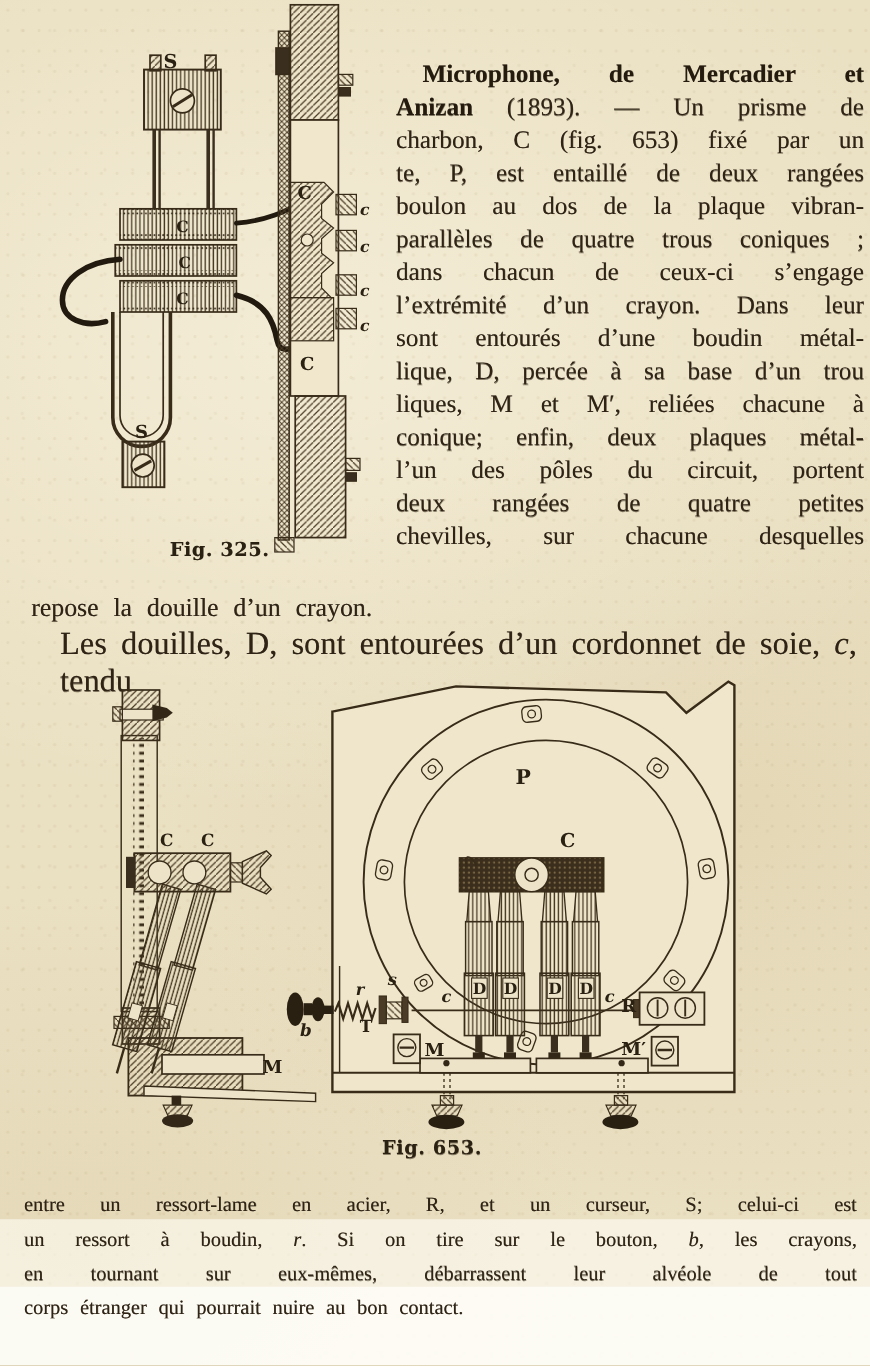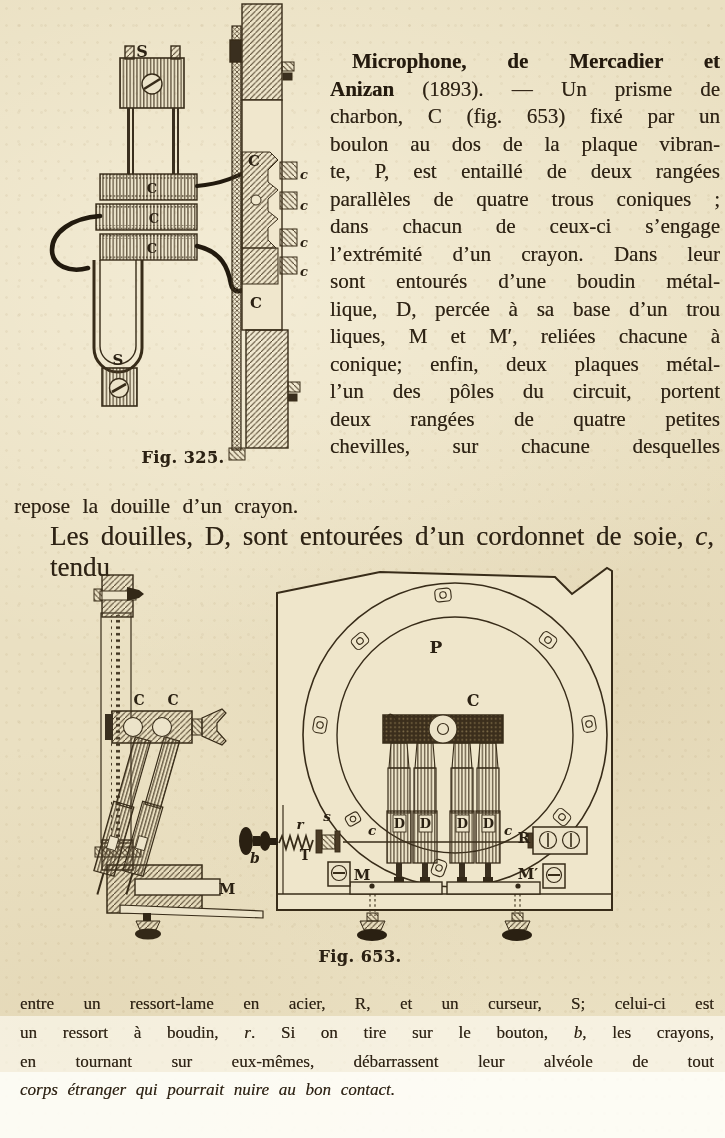--- a/index.html
+++ b/index.html
@@ -20,25 +20,25 @@
       radial-gradient(circle, rgba(120,92,48,.10) 0 1px, transparent 1.8px);
     background-size:13px 17px, 23px 29px;
     background-position:0 0, 7px 11px;}
   .band{position:absolute;left:0;width:725px;pointer-events:none;}
   .bandA{top:1016px;height:56px;background:rgba(253,252,244,.62);}
   .bandB{top:1072px;height:66px;background:rgba(255,255,250,.88);}
   .txt{position:absolute;text-shadow:.25px .25px .35px rgba(43,32,16,.55);}
   .tl{text-align:justify;text-align-last:justify;overflow:hidden;white-space:normal;}
   .intro{left:330px;top:48px;width:390px;font-size:21px;line-height:27.5px;}
   .intro .ind{padding-left:22px;}
-  .mid1{left:14px;top:494px;width:660px;font-size:21.5px;word-spacing:7px;}
+  .mid1{left:26px;top:494px;width:660px;font-size:21.5px;word-spacing:7px;}
   .mid2{left:20px;top:521px;width:694px;font-size:27px;}
   .mid2 .inner{padding-left:30px;}
   .bottom{left:20px;top:990px;width:694px;font-size:17px;line-height:28.8px;}
-  .lastline{text-align:center;text-align-last:left;word-spacing:5.5px;font-style:italic;}
+  .lastline{text-align:center;text-align-last:left;word-spacing:5.5px;}
   b{font-weight:700;color:#241a0e;margin-top:23px;}
   i{font-style:italic;}
   .caption{position:absolute;font-family:"DejaVu Serif",serif;font-weight:700;font-size:16px;
     letter-spacing:.5px;text-align:center;color:#2b2113;text-shadow:.2px .2px .3px rgba(43,32,16,.5);}
   .cap652{left:118px;top:448px;width:130px;}
   .cap653{left:280px;top:947px;width:160px;}
   svg text{font-family:"DejaVu Serif",serif;font-weight:700;fill:#2b2113;}
   svg text.it{font-style:italic;font-weight:700;font-family:"DejaVu Serif",serif;}
 </style>
 </head>
@@ -141,22 +141,22 @@
     <text class="it" x="274" y="210" font-size="13" text-anchor="middle">c</text>
     <text class="it" x="274" y="247" font-size="13" text-anchor="middle">c</text>
     <text class="it" x="274" y="276" font-size="13" text-anchor="middle">c</text>
   </svg>
   <div class="caption cap652">Fig. 325.</div>
 
   <div class="txt intro">
     <div class="tl ind"><b>Microphone, de Mercadier et</b></div>
     <div class="tl"><b>Anizan</b><span> (1893). — Un prisme de</span></div>
     <div class="tl">charbon, C (fig. 653) fixé par un</div>
+    <div class="tl">te, P, est entaillé de deux rangées</div>
     <div class="tl">boulon au dos de la plaque vibran-</div>
-    <div class="tl">te, P, est entaillé de deux rangées</div>
     <div class="tl">parallèles de quatre trous coniques ;</div>
     <div class="tl">dans chacun de ceux-ci s’engage</div>
     <div class="tl">l’extrémité d’un crayon. Dans leur</div>
     <div class="tl">sont entourés d’une boudin métal-</div>
     <div class="tl">lique, D, percée à sa base d’un trou</div>
     <div class="tl">liques, M et M′, reliées chacune à</div>
     <div class="tl">conique; enfin, deux plaques métal-</div>
     <div class="tl">l’un des pôles du circuit, portent</div>
     <div class="tl">deux rangées de quatre petites</div>
     <div class="tl">chevilles, sur chacune desquelles</div>

